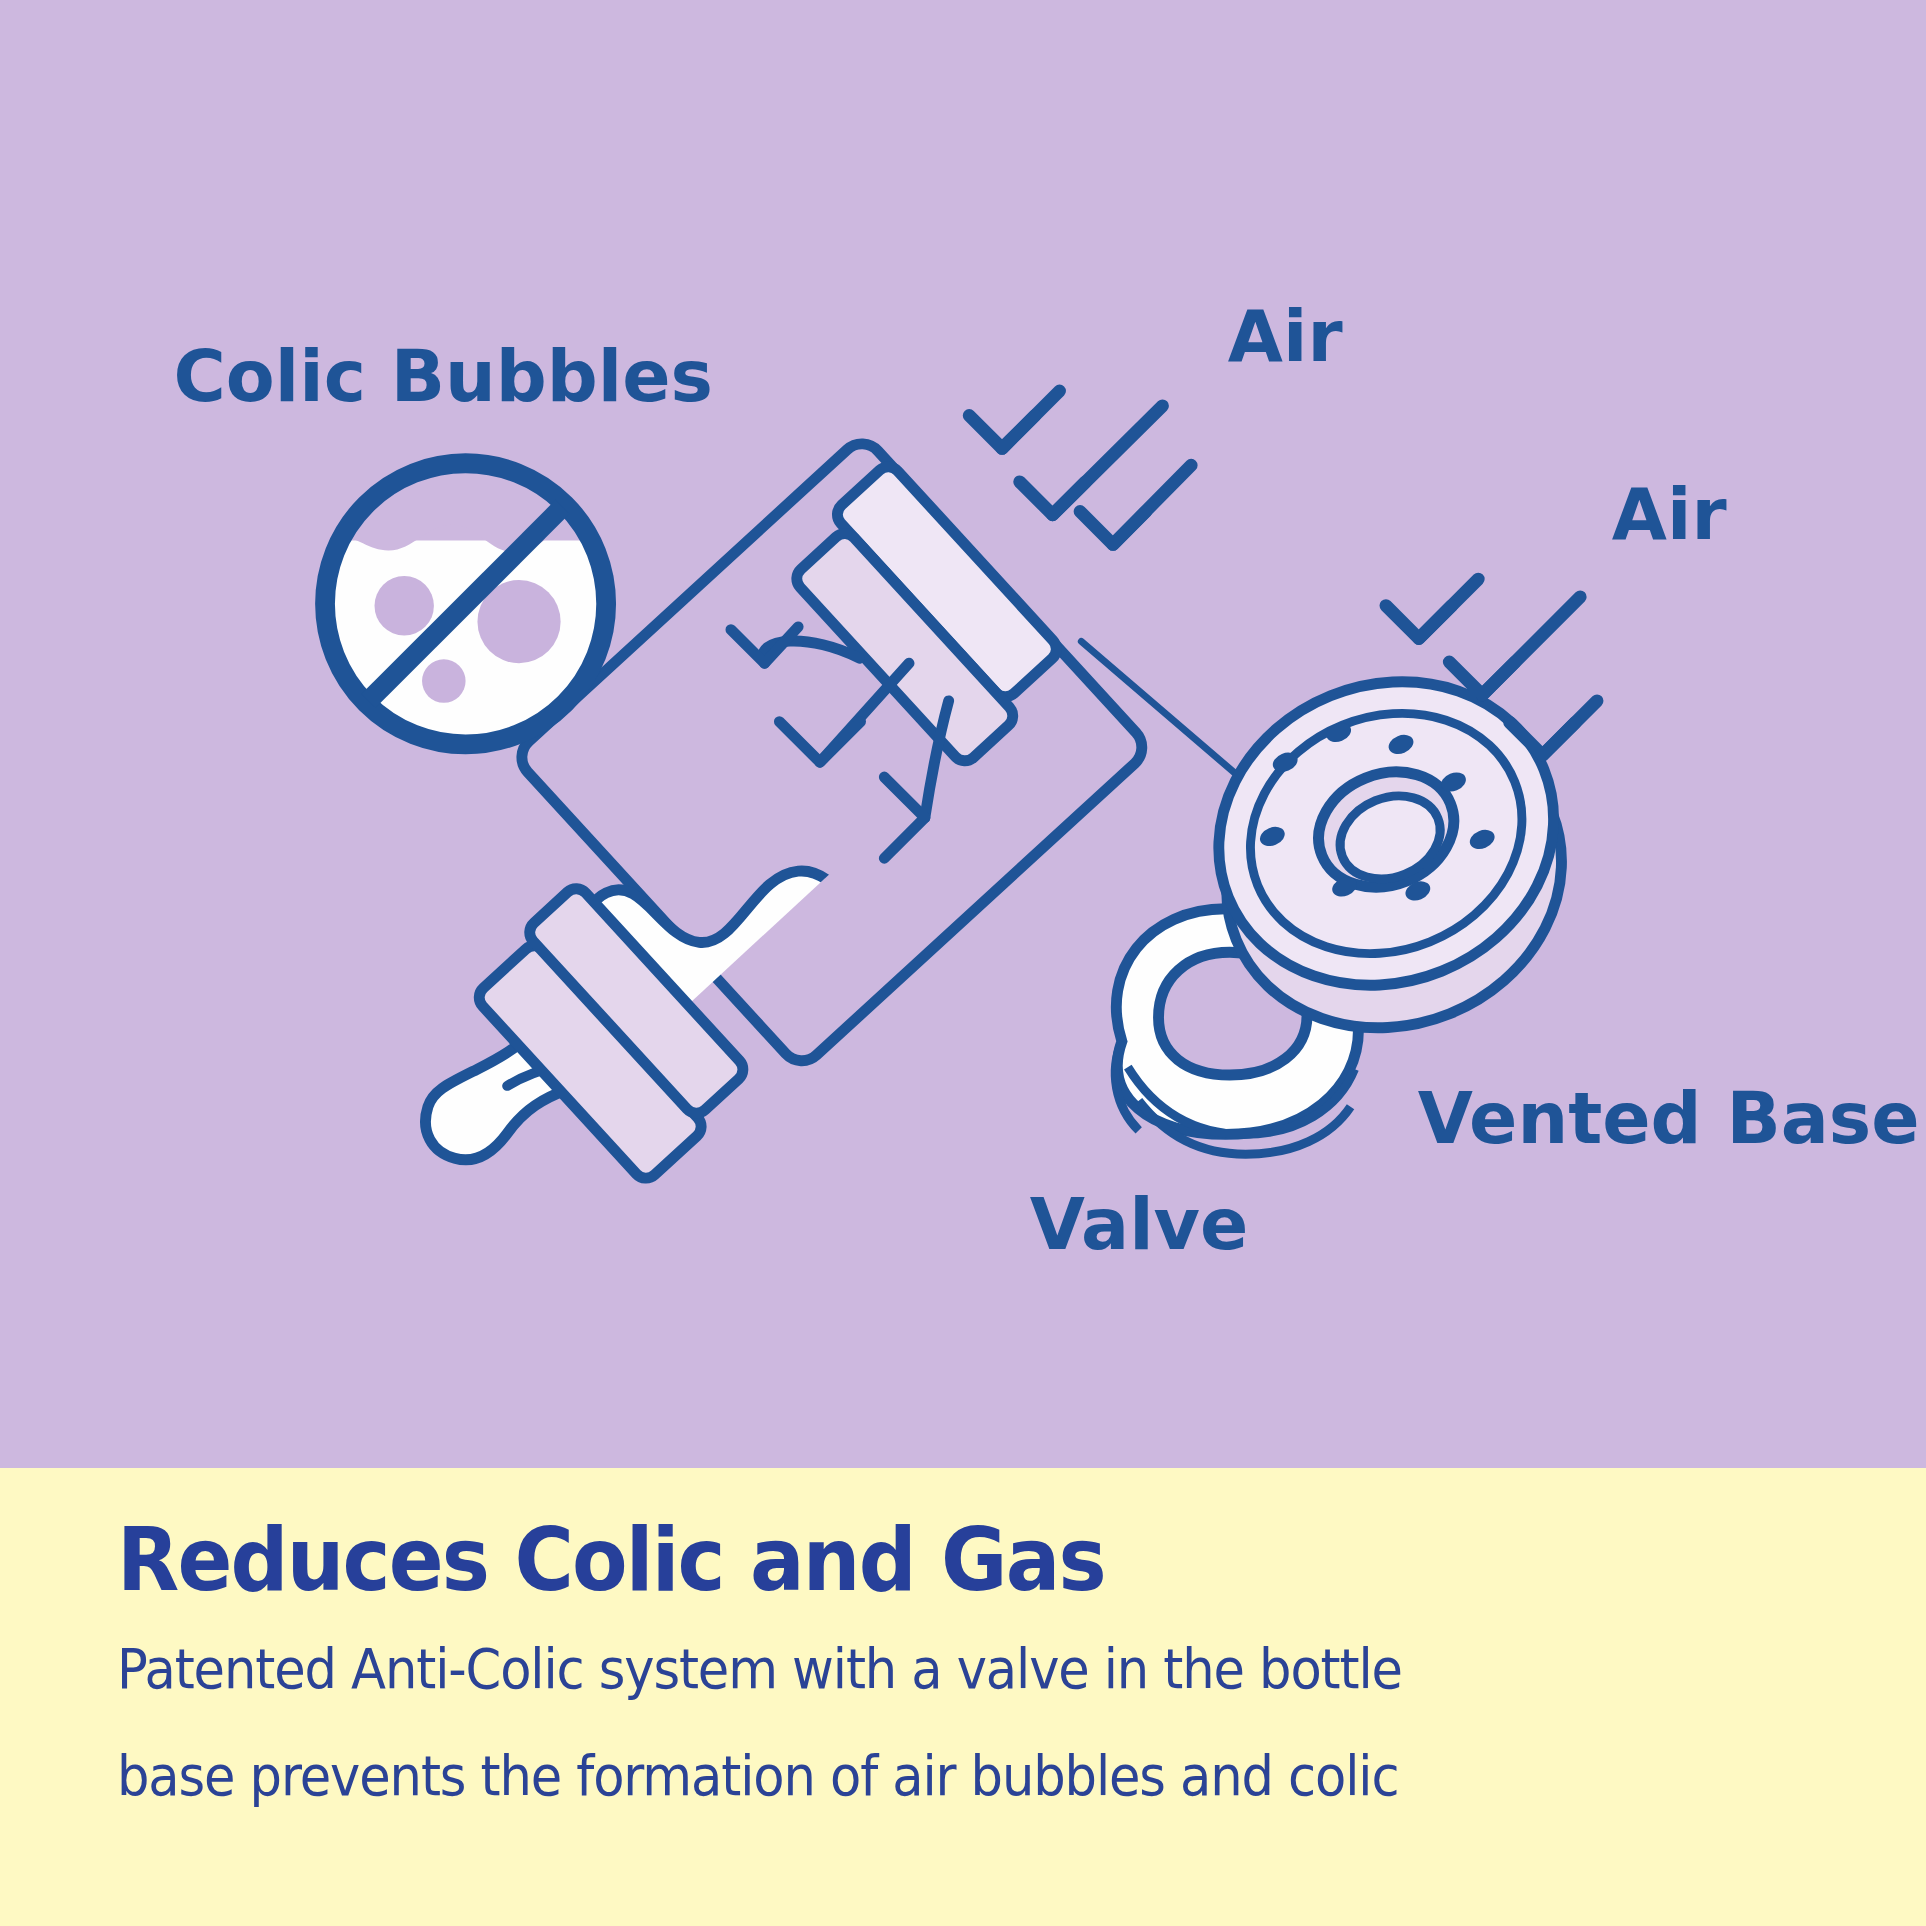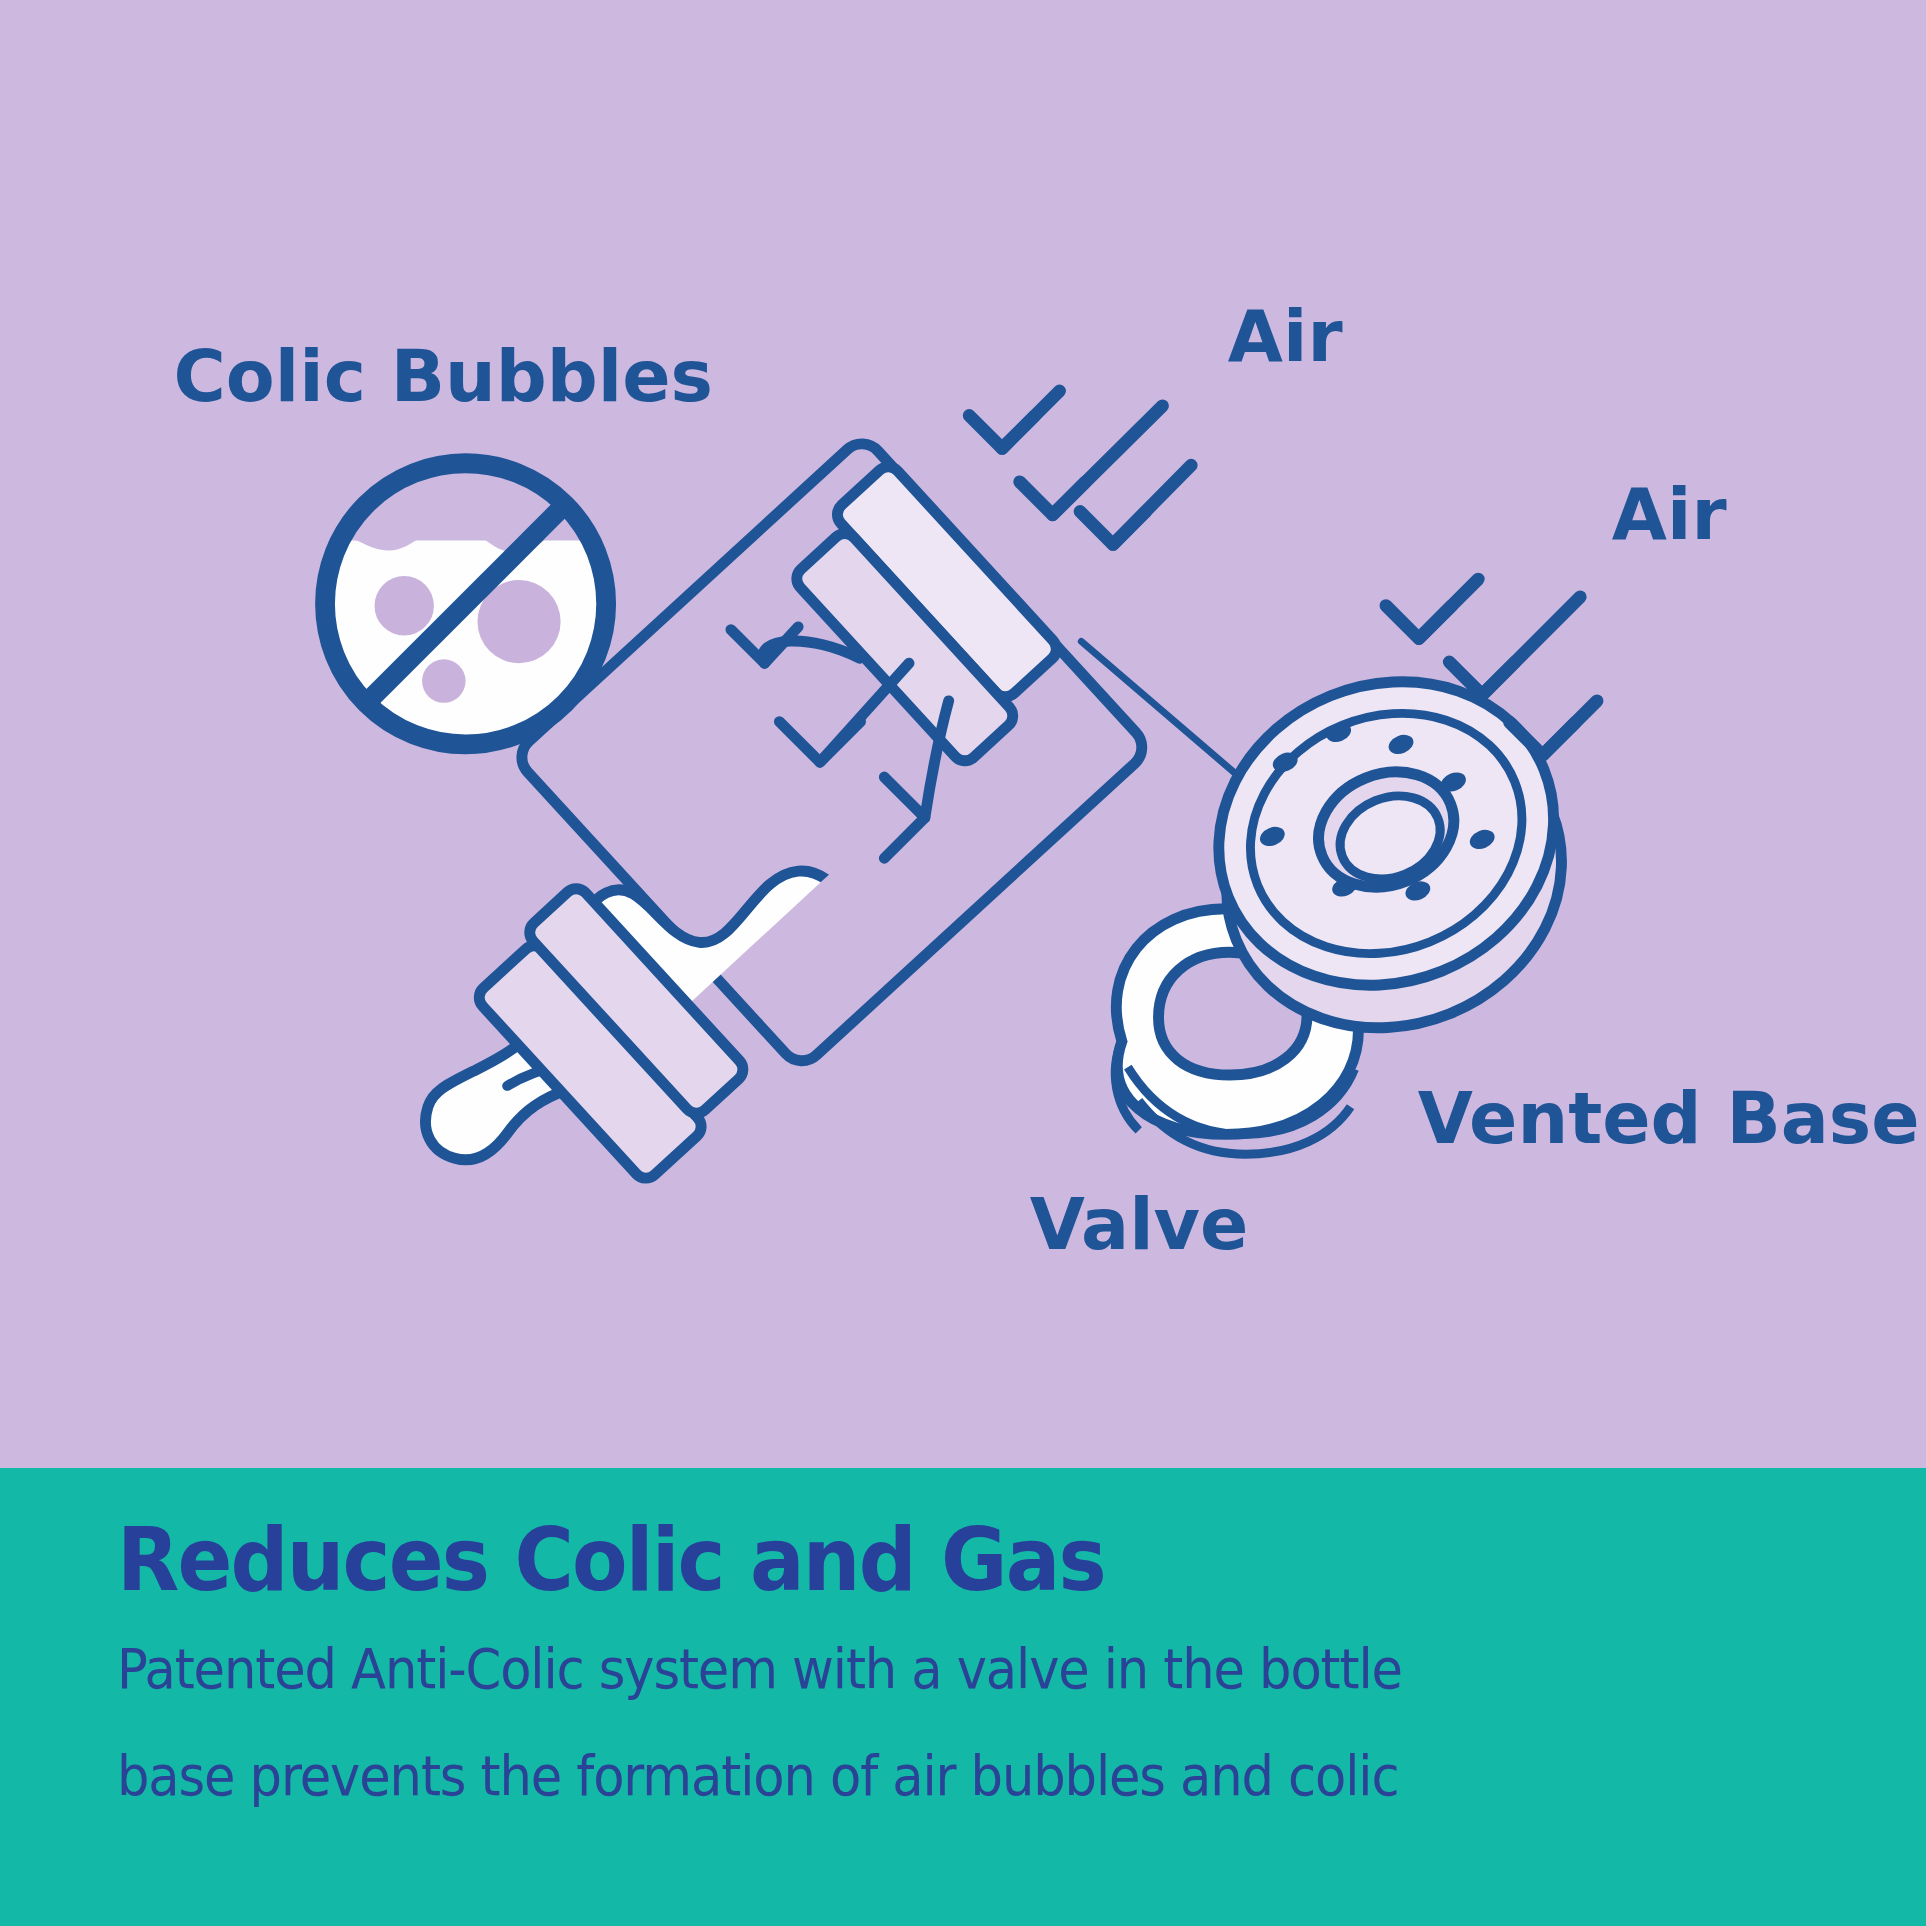--- a/index.html
+++ b/index.html
@@ -22,21 +22,21 @@
     height:1468px;
     background:#CDB8DF;
   }
   #illustration svg { display:block; width:1927px; height:1468px; }
 
   #caption-panel {
     position:absolute;
     left:0; top:1468px;
     width:1927px;
     height:458px;
-    background:#14b8a6;
+    background:#fef9c3;
   }
   #headline {
     position:absolute;
     left:117px;
     top:48px;
     font-family:"DejaVu Sans", sans-serif;
     font-weight:bold;
     font-size:88px;
     line-height:1;
     letter-spacing:-2px;

